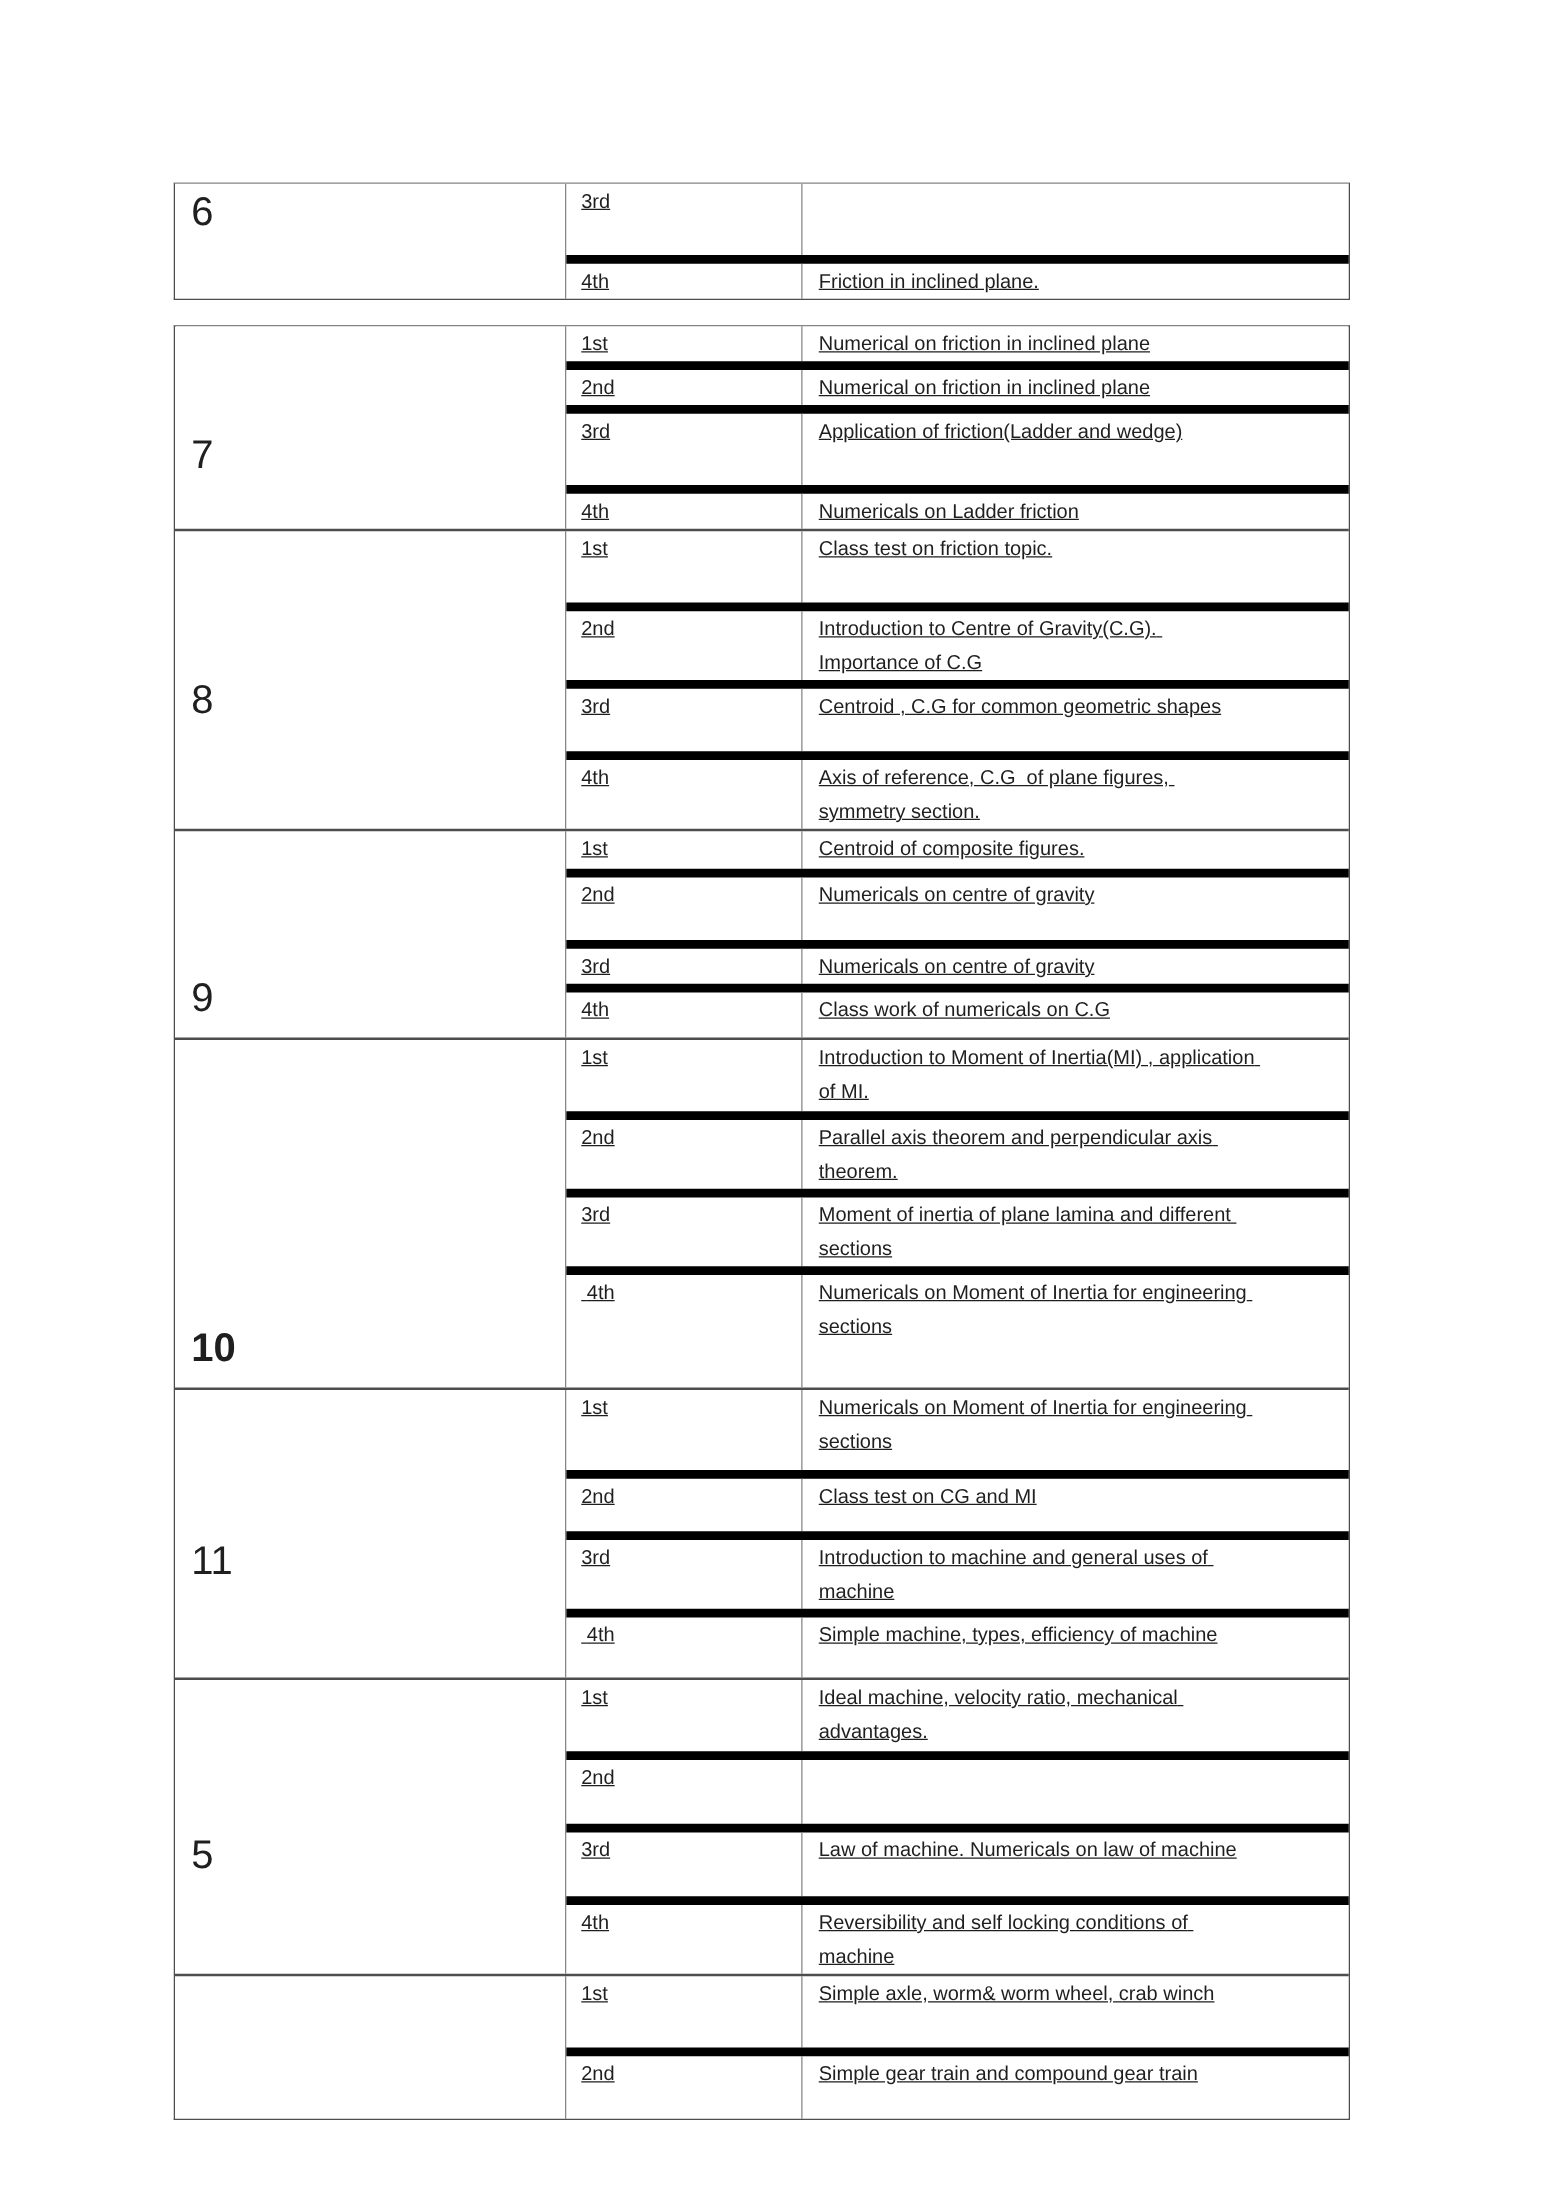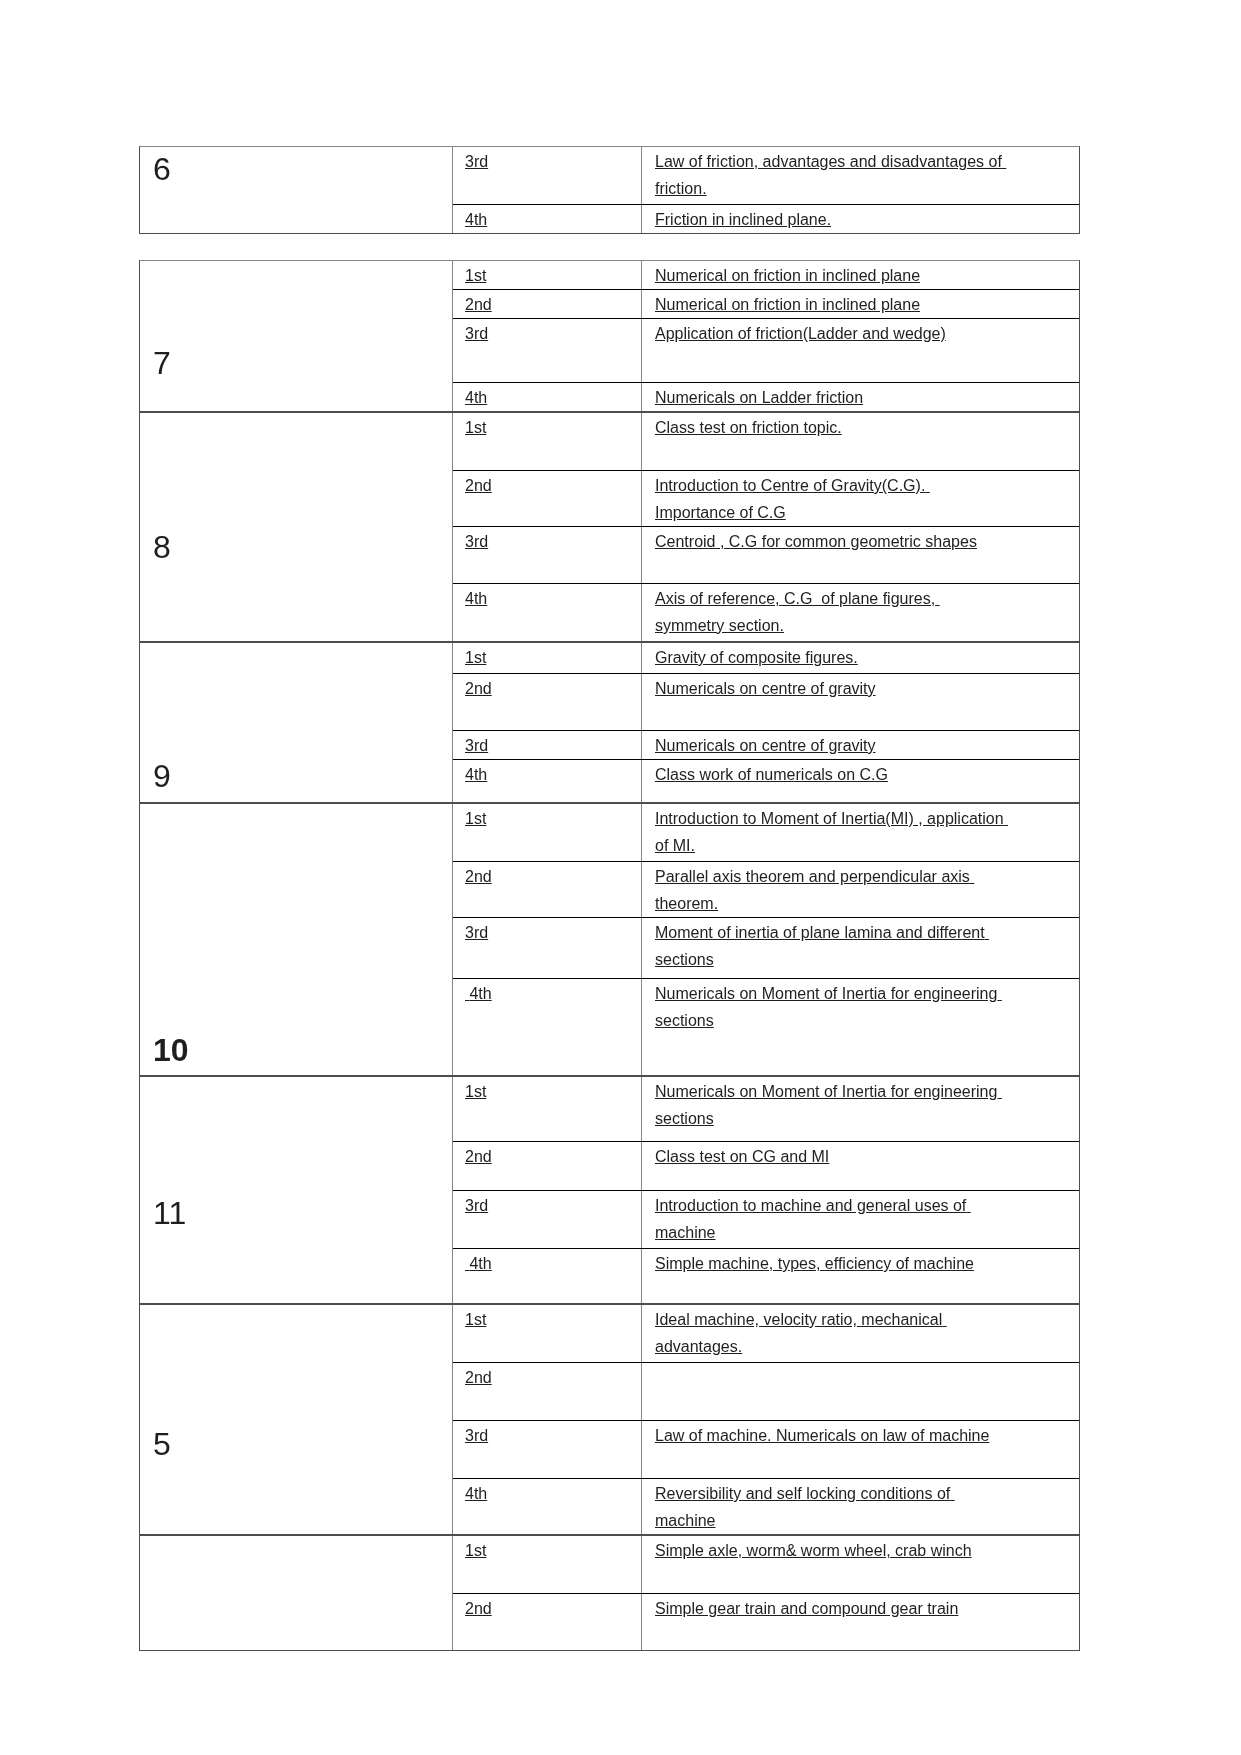--- a/index.html
+++ b/index.html
@@ -37,21 +37,21 @@
     position:absolute;
     left:13px;
     font-size:32px;
     line-height:36px;
     color:#1f1f1f;
     white-space:pre;
   }
   .rows{flex:1;display:flex;flex-direction:column;min-width:0;text-decoration:underline;}
   .lesson-row{
     display:flex;
-    border-top:1px solid #000000;
+    border-top:7px solid #000000;
     box-sizing:border-box;
   }
   .rows .lesson-row:first-child{border-top:none;}
   .period-cell{
     width:189px;
     flex:0 0 189px;
     border-right:1px solid #858585;
     box-sizing:border-box;
     padding:1px 6px 0 12px;
     font-size:16px;
@@ -76,23 +76,20 @@
 
 <div class="page">
   <section class="tbl" style="top:146px;">
   <div class="week-block">
     <div class="week-cell">
       <div class="week-num" style="top: 4px;">6</div>
     </div>
     <div class="rows">
   <div class="lesson-row" style="min-height: 57px;">
     <div class="period-cell">3rd</div>
-    <div class="topic-cell">
-      <div class="topic-text">Law of friction, advantages and disadvantages of friction.</div>
-    </div>
   </div>
 
   <div class="lesson-row" style="min-height: 29px;">
     <div class="period-cell">4th</div>
     <div class="topic-cell">
       <div class="topic-text">Friction in inclined plane.</div>
     </div>
   </div>
 </div>
   </div>
@@ -169,21 +166,21 @@
   </div>
 
   <div class="week-block">
     <div class="week-cell">
       <div class="week-num" style="top: 115px;">9</div>
     </div>
     <div class="rows">
   <div class="lesson-row" style="min-height: 30px;">
     <div class="period-cell">1st</div>
     <div class="topic-cell">
-      <div class="topic-text">Gravity of composite figures.</div>
+      <div class="topic-text">Centroid of composite figures.</div>
     </div>
   </div>
 
   <div class="lesson-row" style="min-height: 57px;">
     <div class="period-cell">2nd</div>
     <div class="topic-cell">
       <div class="topic-text">Numericals on centre of gravity</div>
     </div>
   </div>
 

